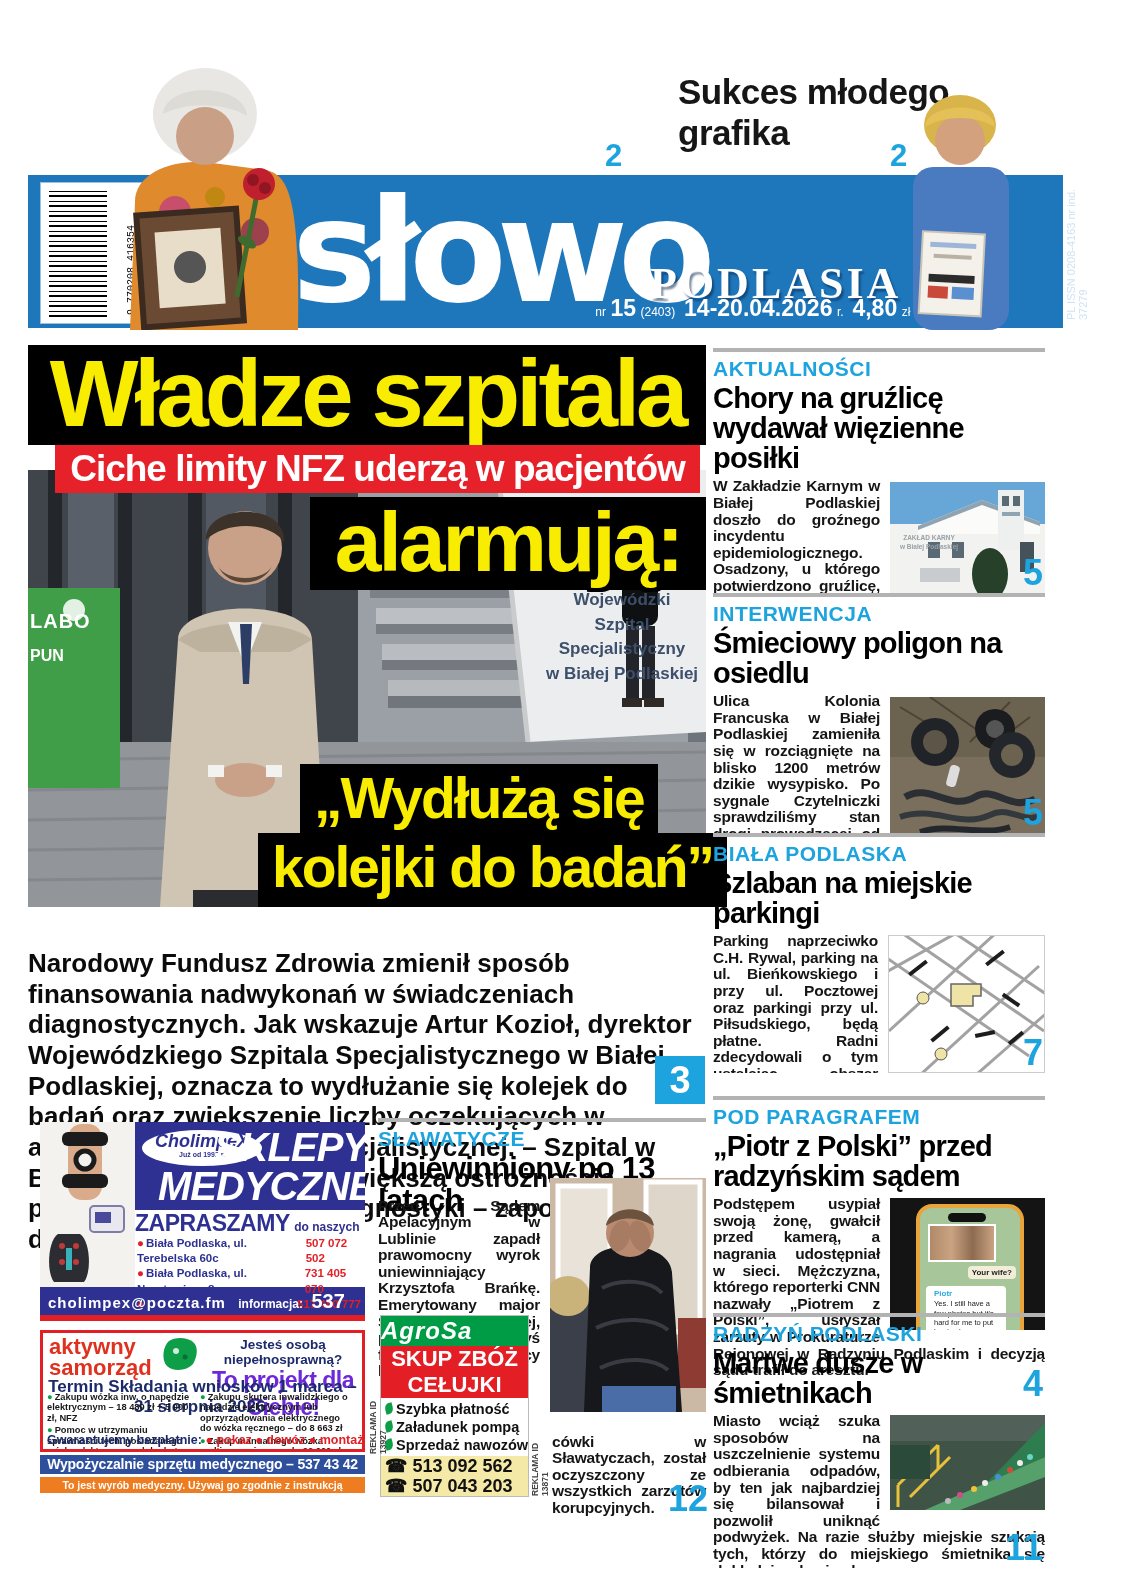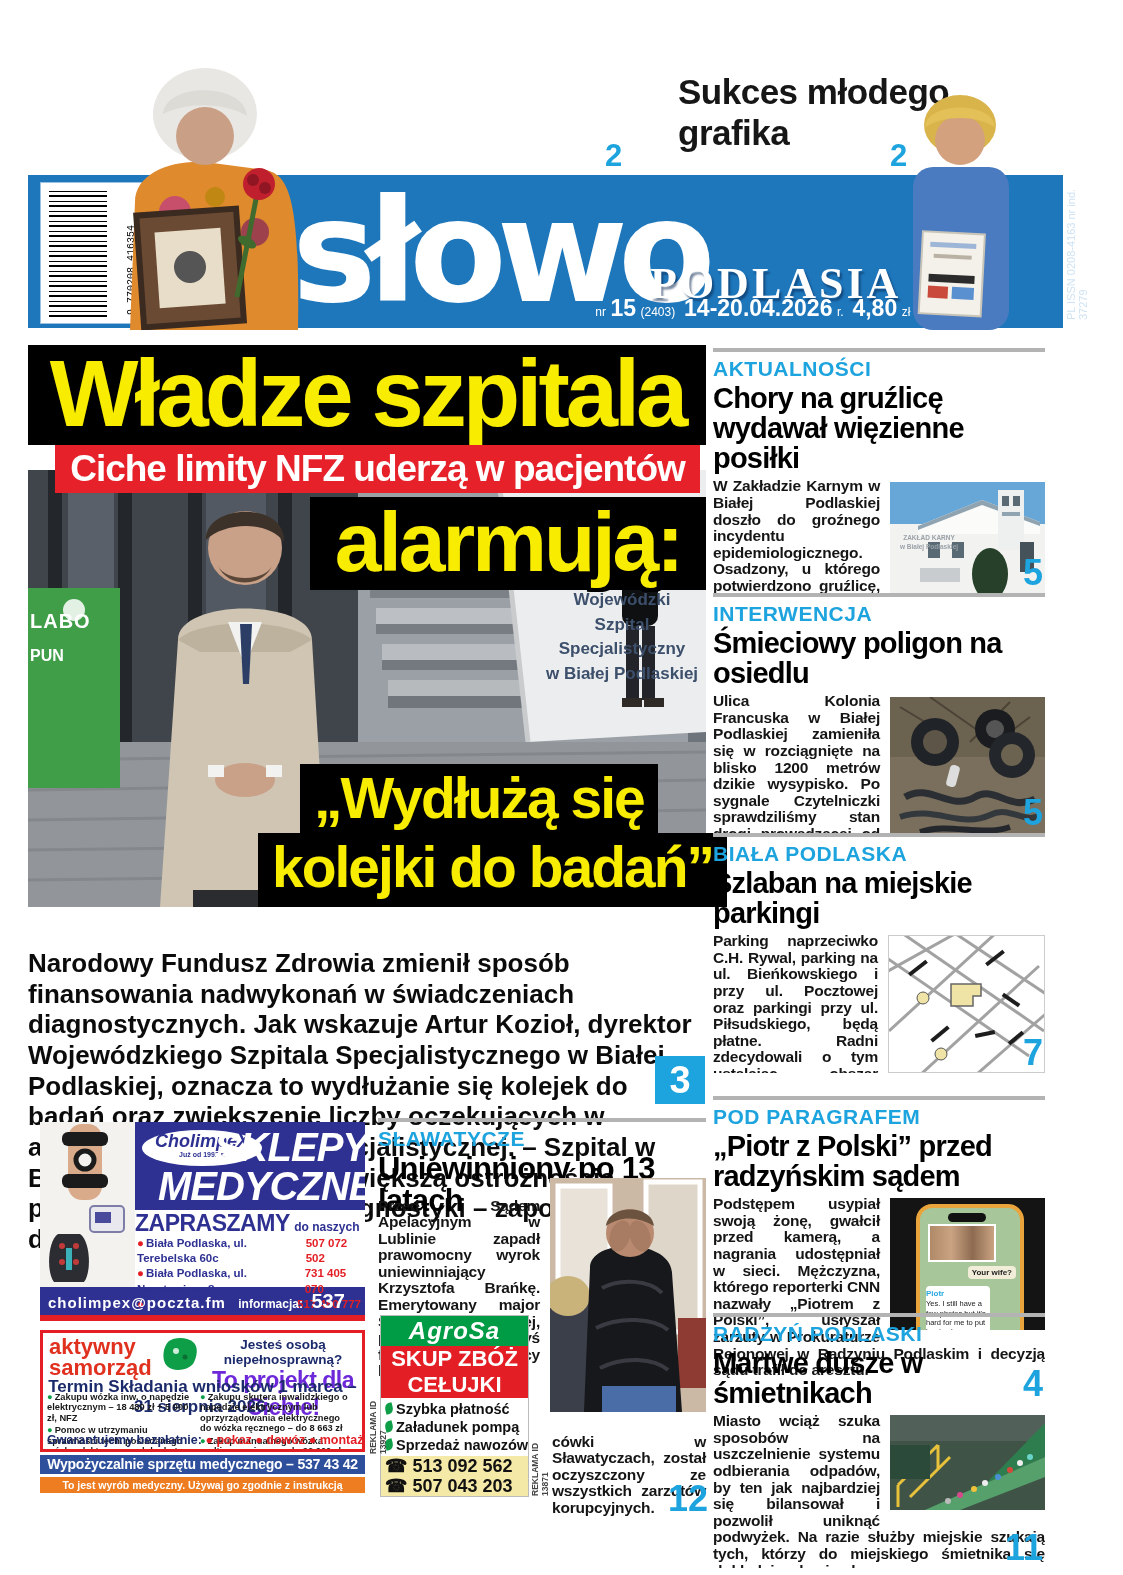--- a/index.html
+++ b/index.html
@@ -53,21 +53,21 @@
   .sbody{margin:0;font-size:15.5px;font-weight:bold;line-height:1.07;letter-spacing:-0.2px;text-align:justify;color:#151515;}
   .pnum{position:absolute;right:2px;bottom:2px;color:#1da3dd;font-weight:bold;font-size:36px;line-height:1;}
   .prisonsign{position:absolute;left:4px;top:52px;width:70px;color:#9aa2a8;font-size:6.5px;font-weight:bold;text-align:center;line-height:1.3;}
 
   
   .phone-wrap{background:#141414;}
   .phone{position:absolute;left:26px;top:6px;width:100px;height:150px;border:4px solid #e9a43b;border-radius:16px;background:#a7c79a;}
   .notch{position:absolute;left:28px;top:5px;width:38px;height:9px;border-radius:5px;background:#111;}
   .blur{position:absolute;left:8px;top:16px;width:64px;height:34px;background:linear-gradient(90deg,#b08968,#caa382,#8d6b50,#caa382);border:2px solid #fff;}
   .bub-r{position:absolute;right:4px;top:58px;background:#f1edd8;border-radius:4px;padding:2px 4px;font-size:8px;font-weight:bold;color:#222;}
-  .bub-l{position:absolute;left:6px;top:78px;width:64px;background:#fff;border-radius:4px;padding:3px 0;font-size:7.5px;line-height:1.25;color:#222;}
+  .bub-l{position:absolute;left:6px;top:78px;width:64px;background:#fff;border-radius:4px;padding:3px 8px;font-size:7.5px;line-height:1.25;color:#222;}
   .bub-l b{color:#29a9e0;font-size:8px;display:block;}
 
   
   .mid{left:378px;width:328px;}
   .midbody{font-size:15.5px;font-weight:bold;line-height:1.07;letter-spacing:-0.2px;text-align:justify;color:#151515;}
 
   
   .chol{left:40px;top:1122px;width:325px;height:199px;background:#2e3192;overflow:hidden;}
   .chol-left{position:absolute;left:0;top:0;width:95px;height:165px;background:#f4f2ef;}
   .chol-logo{position:absolute;left:102px;top:8px;width:120px;height:36px;background:#fff;border-radius:50%/50%;
@@ -99,21 +99,21 @@
   .gdot{color:#0e9e47;margin-right:2px;}
   .akt-guar{position:absolute;left:4px;top:100px;width:316px;font-weight:bold;font-size:12.5px;color:#1b2a6b;white-space:nowrap;}
   .akt-guar .r{color:#e31e24;}
   .bluebar{left:40px;top:1455px;width:325px;height:19px;background:#2d4f9c;color:#fff;font-weight:bold;
            font-size:14px;text-align:center;line-height:19px;letter-spacing:-0.2px;}
   .orangebar{left:40px;top:1477px;width:325px;height:16px;background:#ee7c20;color:#fff;font-weight:bold;
            font-size:10.5px;text-align:center;line-height:16px;}
   .rek{color:#444;font-size:8.5px;font-weight:bold;}
 
   .agro{left:380px;top:1315px;width:147px;height:180px;border:1px solid #bbb;overflow:hidden;}
-  .agro-g{height:30px;background:#009b45;color:#fff;font-weight:bold;font-style:italic;font-size:24px;text-align:center;line-height:30px;letter-spacing:1px;}
+  .agro-g{height:30px;background:#009b45;color:#fff;font-weight:bold;font-style:italic;font-size:24px;text-align:left;line-height:30px;letter-spacing:1px;}
   .agro-r{height:52px;background:#e31e24;color:#fff;font-weight:bold;font-size:22px;text-align:center;line-height:26px;}
   .agro-b{height:58px;background:#fff;padding:2px 0 0 4px;box-sizing:border-box;}
   .agro-li{font-size:14.5px;font-weight:bold;color:#111;line-height:1.25;white-space:nowrap;}
   .leaf{display:inline-block;width:8px;height:11px;background:#0e9e47;border-radius:60% 0 60% 0;transform:rotate(-15deg);margin-right:3px;}
   .agro-y{height:40px;background:#f5e9a8;padding-left:4px;}
   .agro-ph{font-size:18px;font-weight:bold;color:#111;line-height:20px;white-space:nowrap;}
   .p12{left:668px;top:1478px;color:#1da3dd;font-weight:bold;font-size:36px;}
 
   svg{display:block;}
 </style>

